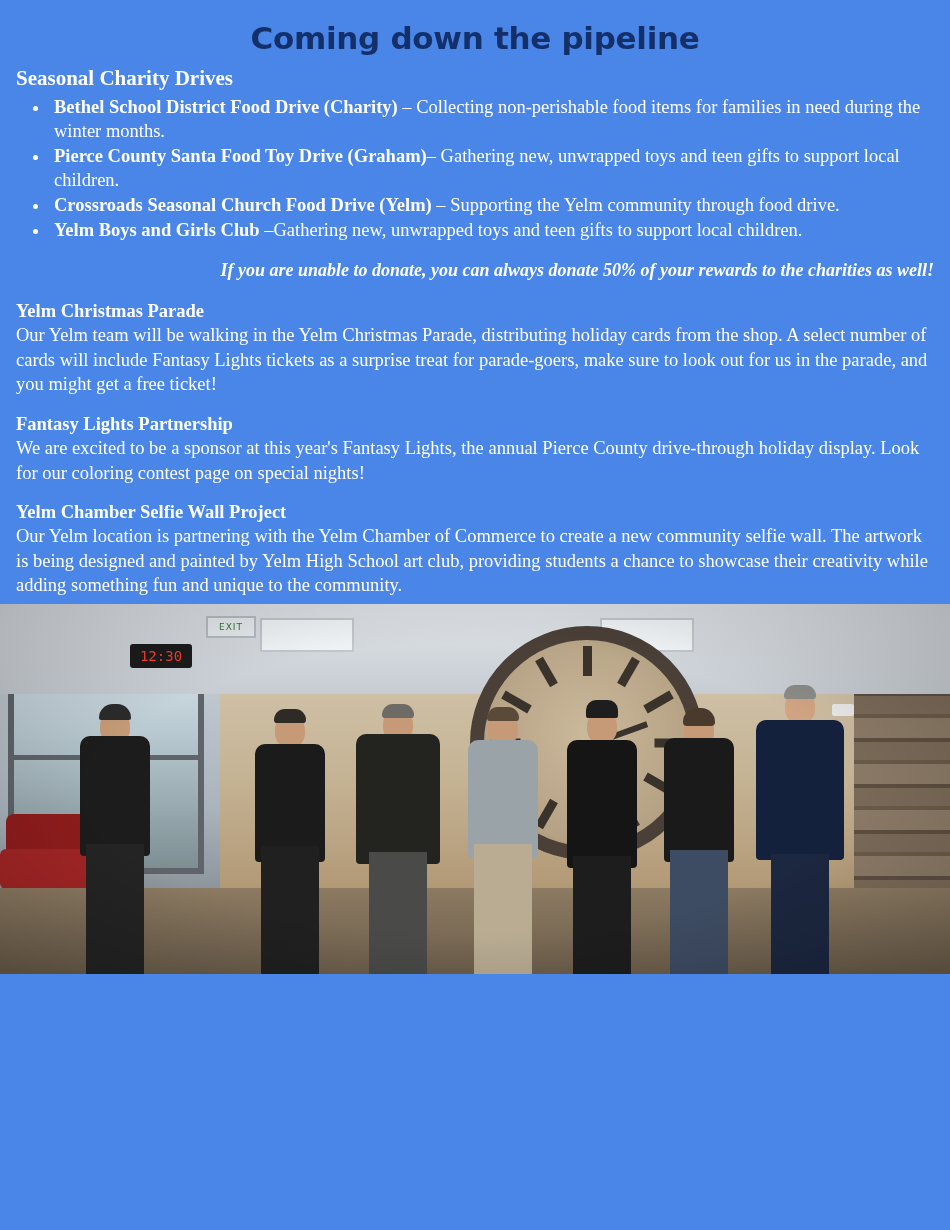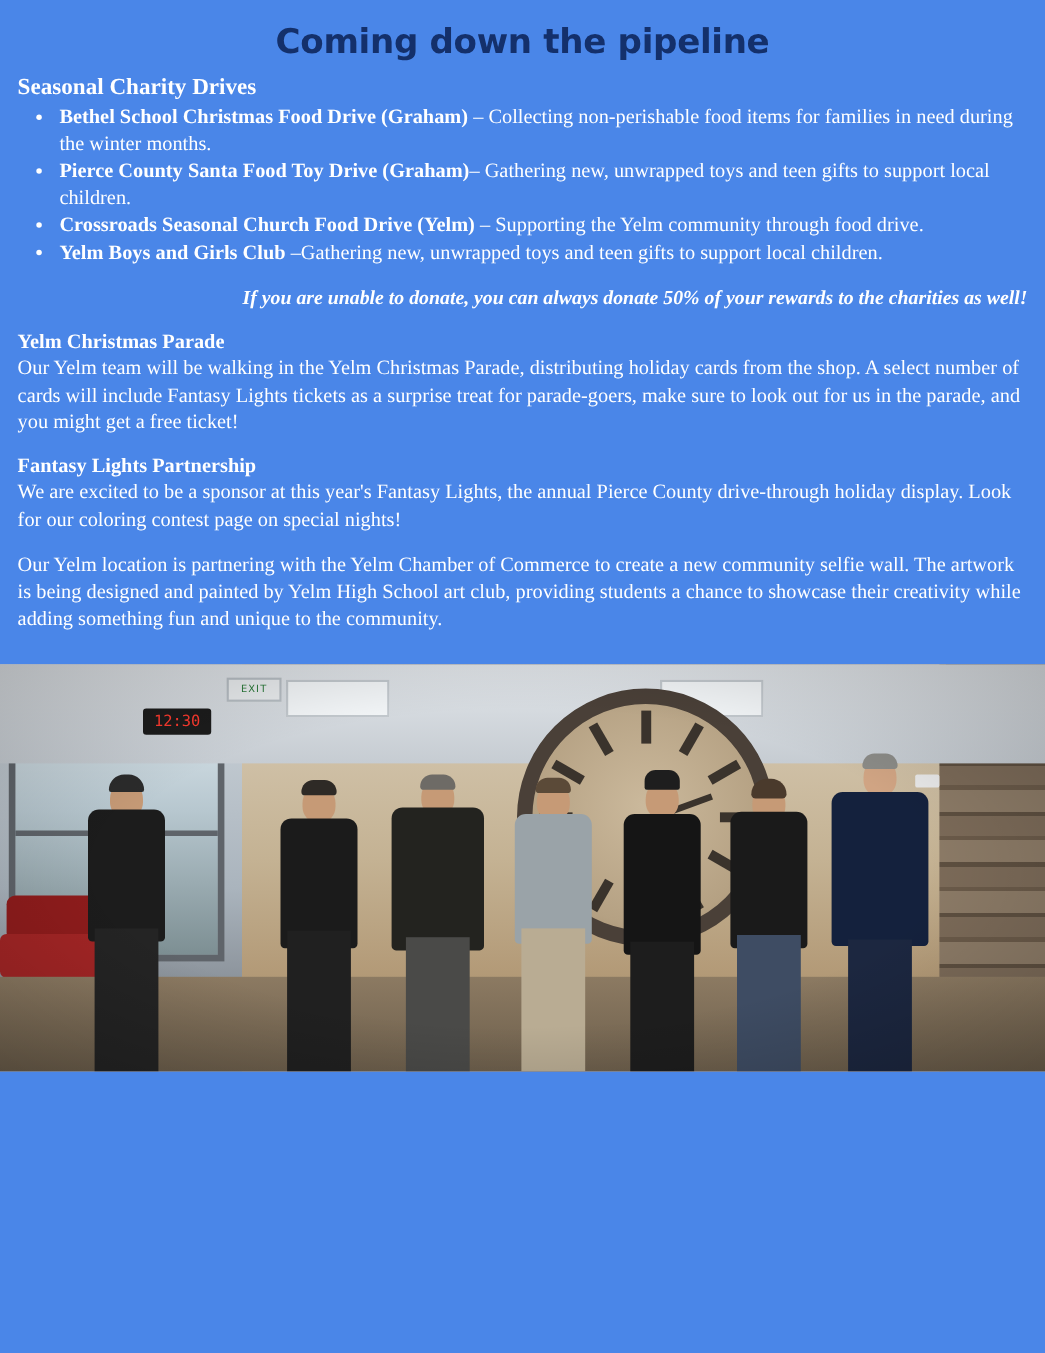--- a/index.html
+++ b/index.html
@@ -190,39 +190,40 @@
 
   <div class="content">
 
     <h1 class="title">Coming down the pipeline</h1>
 
 
     <h2 class="section">Seasonal Charity Drives</h2>
 
 
     <ul class="charities">
-      <li><span class="name">Bethel School Christmas Food Drive (Graham)</span><span> – Collecting non-perishable food items for families in need during the winter months.</span></li>
+      <li><span class="name">Bethel School District Food Drive (Charity)</span><span> – Collecting non-perishable food items for families in need during the winter months.</span></li>
       <li><span class="name">Pierce County Santa Food Toy Drive (Graham)</span><span>– Gathering new, unwrapped toys and teen gifts to support local children.</span></li>
       <li><span class="name">Crossroads Seasonal Church Food Drive (Yelm)</span><span> – Supporting the Yelm community through food drive.</span></li>
       <li><span class="name">Yelm Boys and Girls Club</span><span> –Gathering new, unwrapped toys and teen gifts to support local children.</span></li>
     </ul>
 
     <p class="donate-note">If you are unable to donate, you can always donate 50% of your rewards to the charities as well!</p>
 
     <div class="block">
       <h3>Yelm Christmas Parade</h3>
       <p>Our Yelm team will be walking in the Yelm Christmas Parade, distributing holiday cards from the shop. A select number of cards will include Fantasy Lights tickets as a surprise treat for parade-goers, make sure to look out for us in the parade, and you might get a free ticket!</p>
     </div>
 
     <div class="block">
       <h3>Fantasy Lights Partnership</h3>
       <p>We are excited to be a sponsor at this year's Fantasy Lights, the annual Pierce County drive-through holiday display. Look for our coloring contest page on special nights!</p>
     </div>
 
     <div class="block">
+      <h3>Yelm Chamber Selfie Wall Project</h3>
       <p>Our Yelm location is partnering with the Yelm Chamber of Commerce to create a new community selfie wall. The artwork is being designed and painted by Yelm High School art club, providing students a chance to showcase their creativity while adding something fun and unique to the community.</p>
     </div>
 
   </div>
 
   <div class="photo">
 
     <div class="backwall"></div>
     <div class="wall-left"></div>
     <div class="window"></div>

